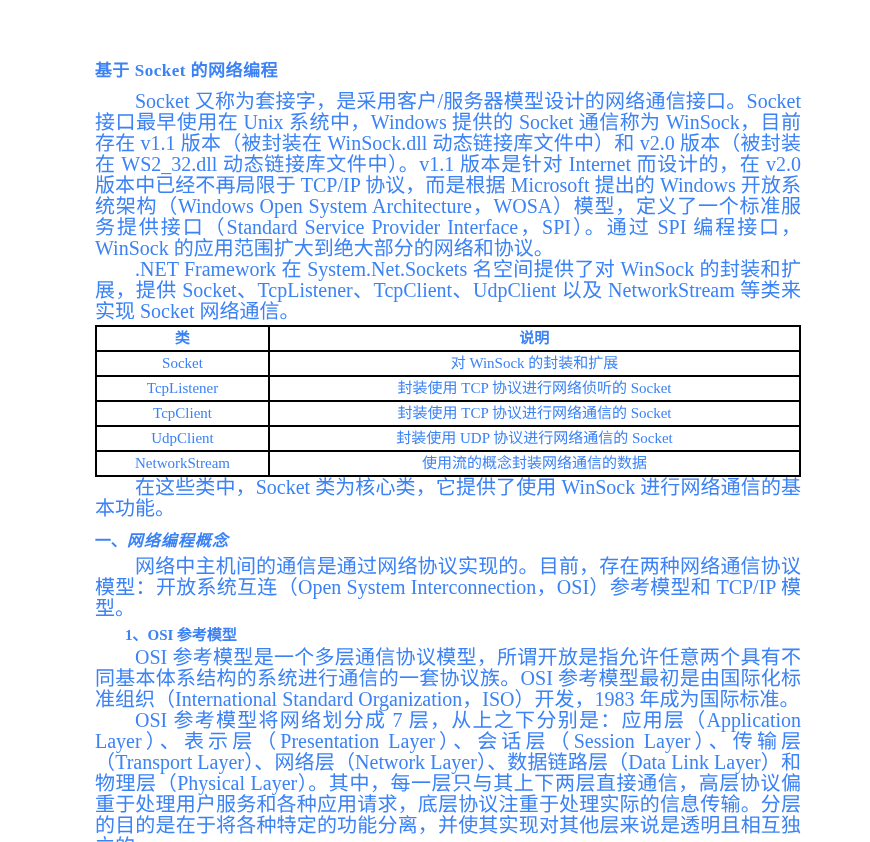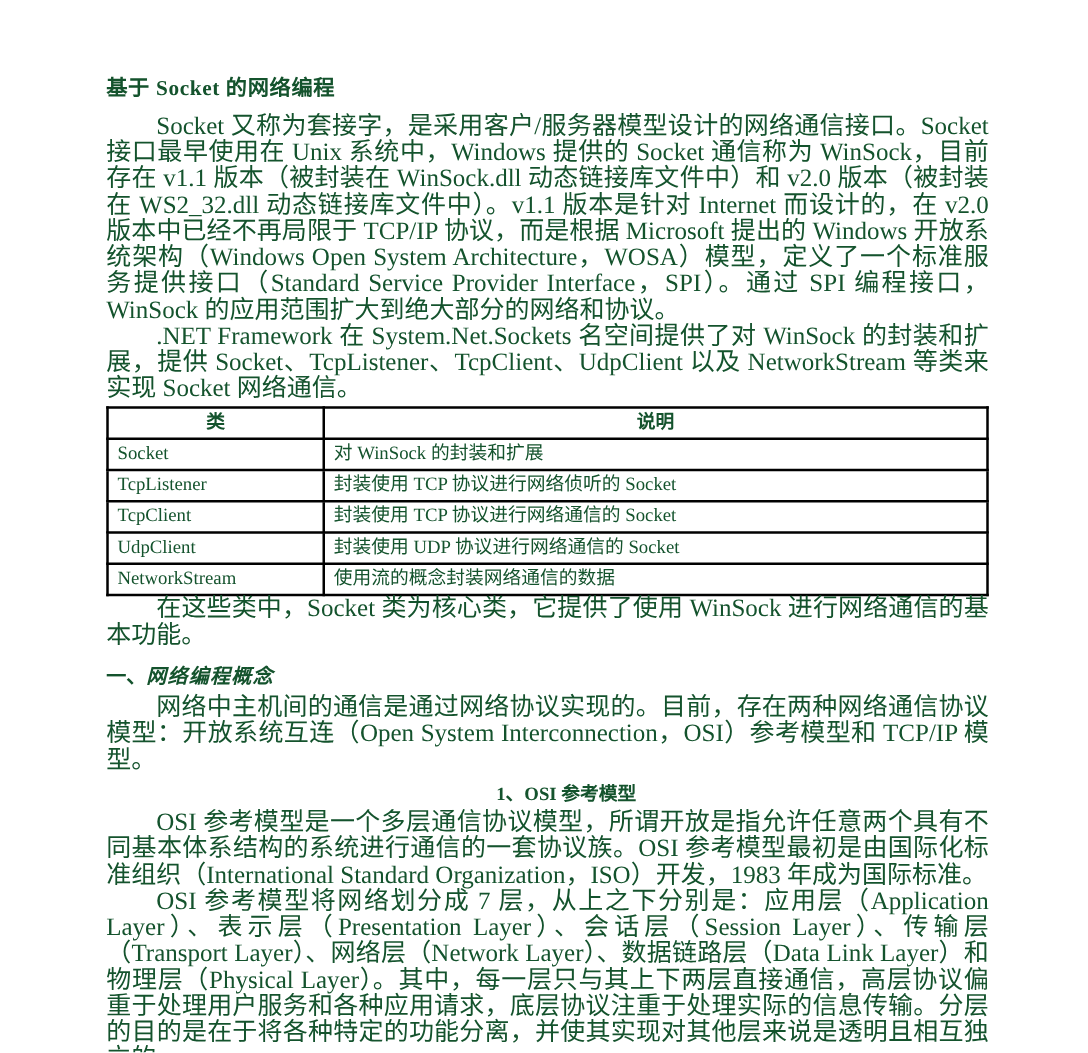--- a/index.html
+++ b/index.html
@@ -7,21 +7,22 @@
     padding: 0;
     background: #ffffff;
   }
   .page {
     position: relative;
     width: 796px;
     height: 842px;
     background: #ffffff;
     overflow: hidden;
     font-family: "Liberation Serif", "DejaVu Serif", serif;
-    color: #14532d;
+    color: #3b82f6;
+    margin-left: 10px;
   }
   .content {
     position: absolute;
     left: 85px;
     top: 56px;
     width: 706px;
   }
   .doc-title {
     font-size: 17px;
     font-weight: bold;
@@ -42,20 +43,21 @@
     table-layout: fixed;
   }
   table.class-table th,
   table.class-table td {
     border: 2px solid #000000;
     font-size: 15px;
     line-height: 19px;
     padding: 2px 7px;
     overflow: hidden;
     white-space: nowrap;
+    text-align: center;
   }
   table.class-table th {
     font-weight: bold;
     text-align: center;
   }
   col.c-class { width: 173px; }
   .h-section {
     font-size: 16px;
     font-weight: bold;
     margin: 8px 0 5px 0;
@@ -63,21 +65,20 @@
   .h-section .sec-title {
     font-style: italic;
     letter-spacing: 1px;
     font-family: Liberation Serif, serif;
   }
   .h-sub {
     font-size: 15px;
     font-weight: bold;
     margin: 4px 0 3px 0;
     text-indent: 2em;
-    text-align: center;
   }
 </style>
 </head>
 <body>
 
 <div class="page">
   <div class="content">
 
     <h1 class="doc-title">基于 Socket 的网络编程</h1>
 

